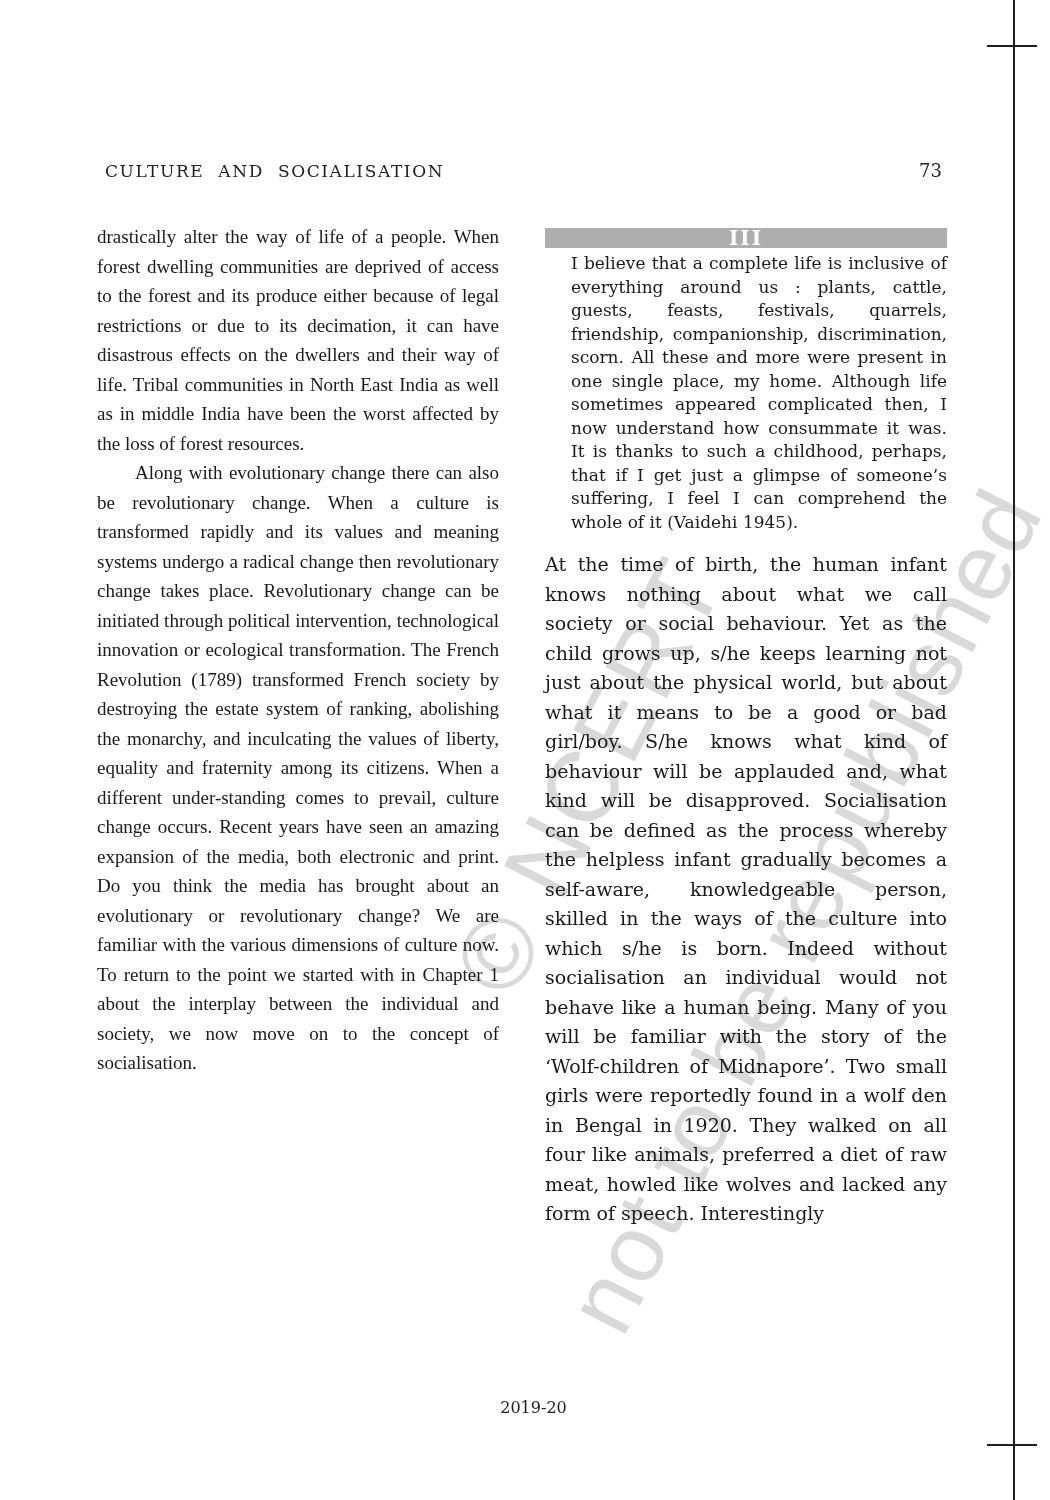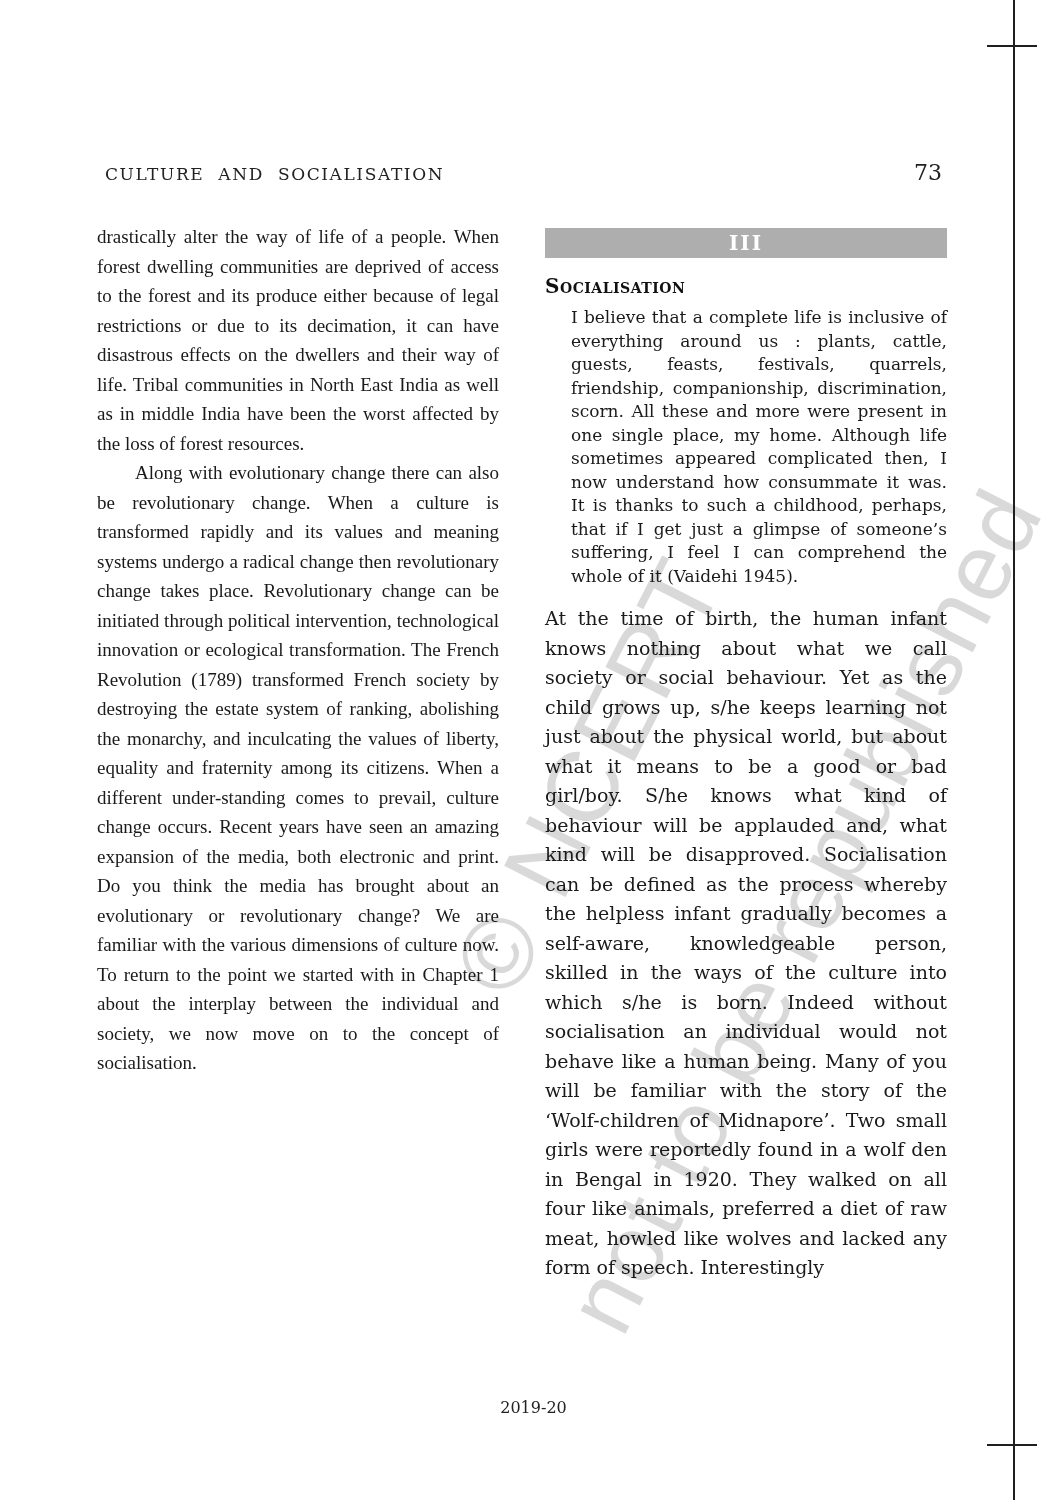--- a/index.html
+++ b/index.html
@@ -50,39 +50,39 @@
     display: flex;
     justify-content: space-between;
     align-items: baseline;
   }
   .running-title {
     font-size: 17px;
     letter-spacing: 1.6px;
     word-spacing: 7px;
     color: #222222;
   }
-  .page-number { font-size: 22px; color: #222222; text-align: right; }
+  .page-number { font-size: 18px; color: #222222; text-align: right; }
 
   
   .col { position: absolute; top: 222px; width: 402px; }
   .col-left  { left: 97px; font-family: Liberation Serif, serif; }
   .col-right { left: 545px; }
 
   .body-text {
     margin: 0;
     font-size: 19px;
     line-height: 29.5px;
     text-align: justify;
     color: #1a1a1a;
   }
   .indent { text-indent: 38px; }
 
   
   .section-banner {
-    height: 30px;
+    height: 20px;
     margin: 6px 0 0 0;
     display: flex;
     align-items: center;
     justify-content: center;
   }
   .section-number {
     color: #ffffff;
     font-weight: bold;
     font-size: 20px;
     letter-spacing: 2px;
@@ -136,21 +136,20 @@
 
   <section class="col col-left">
     <p class="body-text">drastically alter the way of life of a people. When forest dwelling communities are deprived of access to the forest and its produce either because of legal restrictions or due to its decimation, it can have disastrous effects on the dwellers and their way of life. Tribal communities in North East India as well as in middle India have been the worst affected by the loss of forest resources.</p>
     <p class="body-text indent">Along with evolutionary change there can also be revolutionary change. When a culture is transformed rapidly and its values and meaning systems undergo a radical change then revolutionary change takes place. Revolutionary change can be initiated through political intervention, technological innovation or ecological transformation.  The French Revolution (1789) transformed French society by destroying the estate system of ranking, abolishing the monarchy, and inculcating the values of liberty, equality and fraternity among its citizens. When a different under-standing comes to prevail, culture change occurs.  Recent years have seen an amazing expansion of the media, both electronic and print. Do you think the media has brought about an evolutionary or revolutionary change? We are familiar with the various dimensions of culture now. To return to the point we started with in Chapter 1 about the interplay between the individual and society, we now move on to the concept of socialisation.</p>
   </section>
 
   <section class="col col-right">
     <div class="section-banner" id="banner" style="background: rgb(174, 174, 174);">
       <span class="section-number">III</span>
     </div>
-    <h2 class="section-heading">Socialisation</h2>
     <blockquote class="quote">I believe that a complete life is inclusive of everything around us : plants, cattle, guests, feasts, festivals, quarrels, friendship, companionship, discrimination, scorn. All these and more were present in one single place, my home. Although life sometimes appeared complicated then, I now understand how consummate it was. It is thanks to such a childhood, perhaps, that if I get just a glimpse of someone’s suffering, I feel I can comprehend the whole of it (Vaidehi 1945).</blockquote>
     <p class="body-text after-quote">At the time of birth, the human infant knows nothing about what we call society or social behaviour. Yet as the child grows up, s/he keeps learning not just about the physical world, but about what it means to be a good or bad girl/boy. S/he knows what kind of behaviour will be applauded and, what kind will be disapproved. Socialisation can be defined as the process whereby the helpless infant gradually becomes a self-aware, knowledgeable person, skilled in the ways of the culture into which s/he is born. Indeed without socialisation an individual would not behave like a human being. Many of you will be familiar with the story of the ‘Wolf-children of Midnapore’. Two small  girls were reportedly found in a wolf den in Bengal in 1920. They walked on all four like animals, preferred a diet of raw meat, howled like wolves and lacked any form of speech. Interestingly</p>
   </section>
 
   <footer class="page-footer">
     <span>2019-20</span>
   </footer>
 
 </div>
 

